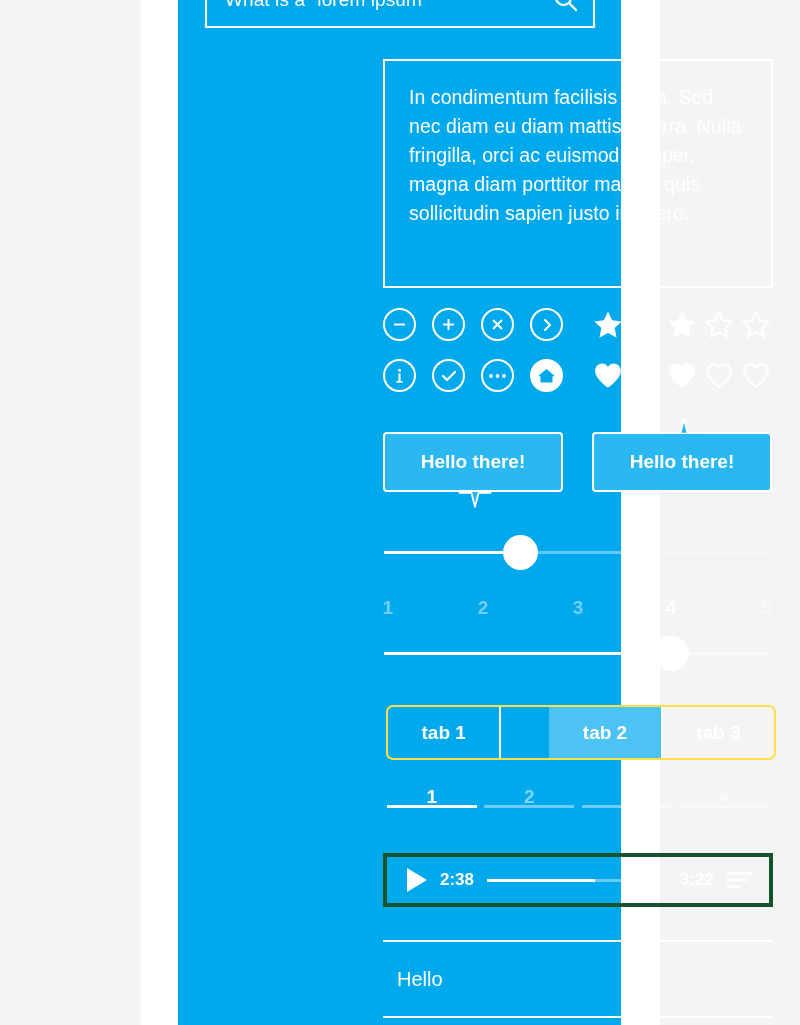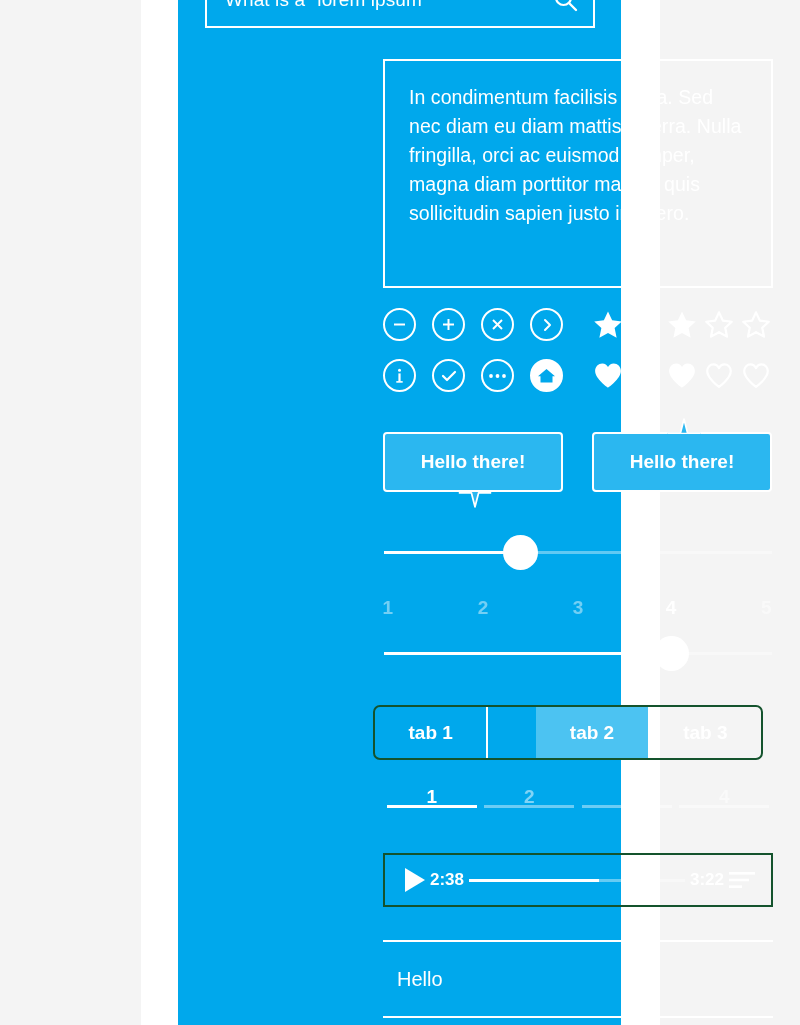--- a/index.html
+++ b/index.html
@@ -88,23 +88,23 @@
 
   .scale { position: absolute; left: 206px; top: 597px; width: 388px; height: 24px; }
   .scale span {
     position: absolute; transform: translateX(-50%);
     font-size: 19px; font-weight: bold; color: rgba(255,255,255,.45);
   }
   .scale span.on { color: #ffffff; }
 
   
   .tabs {
-    position: absolute; left: 195px; top: 705px;
+    position: absolute; left: 208px; top: 705px;
     width: 390px; height: 55px;
-    border: 2px solid #14532d; border-radius: 7px;
+    border: 2px solid #fde047; border-radius: 7px;
     display: flex; overflow: hidden;
   }
   .tab {
     flex: 1; display: flex; align-items: center; justify-content: center;
     color: #ffffff; font-size: 19px; font-weight: bold;
     border-right: 2px solid #ffffff;
   }
   .tab:last-child { border-right: none; }
   .tab.active { background: #4cc3f2; margin-left: 48px; }
 
@@ -116,22 +116,22 @@
   .pager .bar {
     position: absolute; bottom: 0; left: 0; width: 90px; height: 3px;
     background: rgba(255,255,255,.42);
   }
   .pager .bar.on { background: #ffffff; }
 
   
   .player {
     position: absolute; left: 205px; top: 853px;
     width: 390px; height: 54px;
-    border: 2px solid #14532d;
-    display: flex; align-items: center; padding: 0 16px 0 20px; gap: 5px;
+    border: 4px solid #14532d;
+    display: flex; align-items: center; padding: 0 16px 0 20px; gap: 13px;
   }
   .play-ico { width: 0; height: 0; border-left: 20px solid #ffffff;
               border-top: 12px solid transparent; border-bottom: 12px solid transparent; }
   .time { color: #ffffff; font-size: 17px; font-weight: bold; }
   .p-track { flex: 1; position: relative; height: 3px; }
   .p-track .bg { position: absolute; inset: 0; background: rgba(255,255,255,.4); }
   .p-track .fl { position: absolute; left: 0; top: 0; height: 3px; background: #ffffff; }
   .list-ico { width: 26px; height: 18px; flex: none; }
 
   

